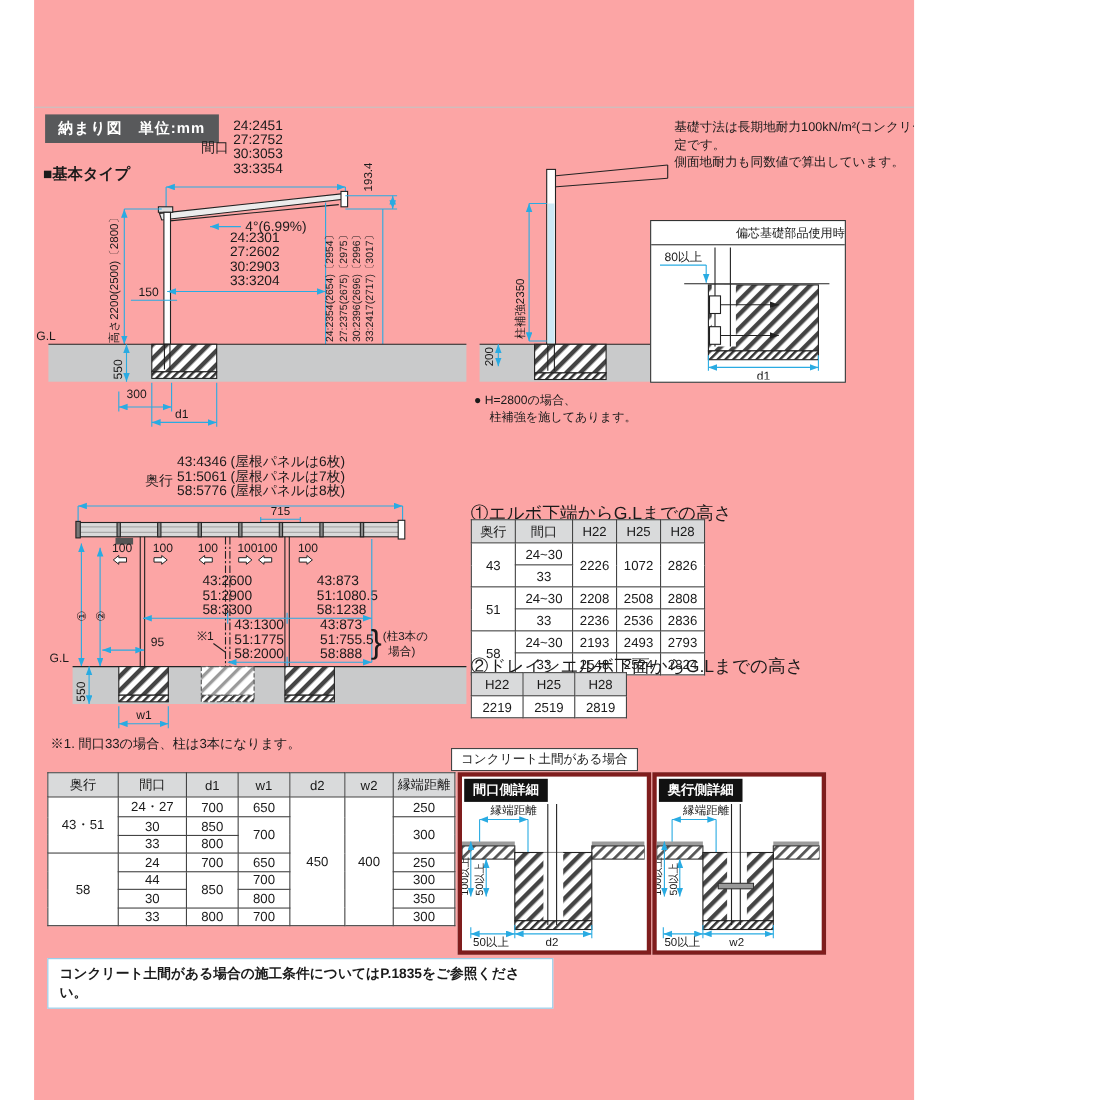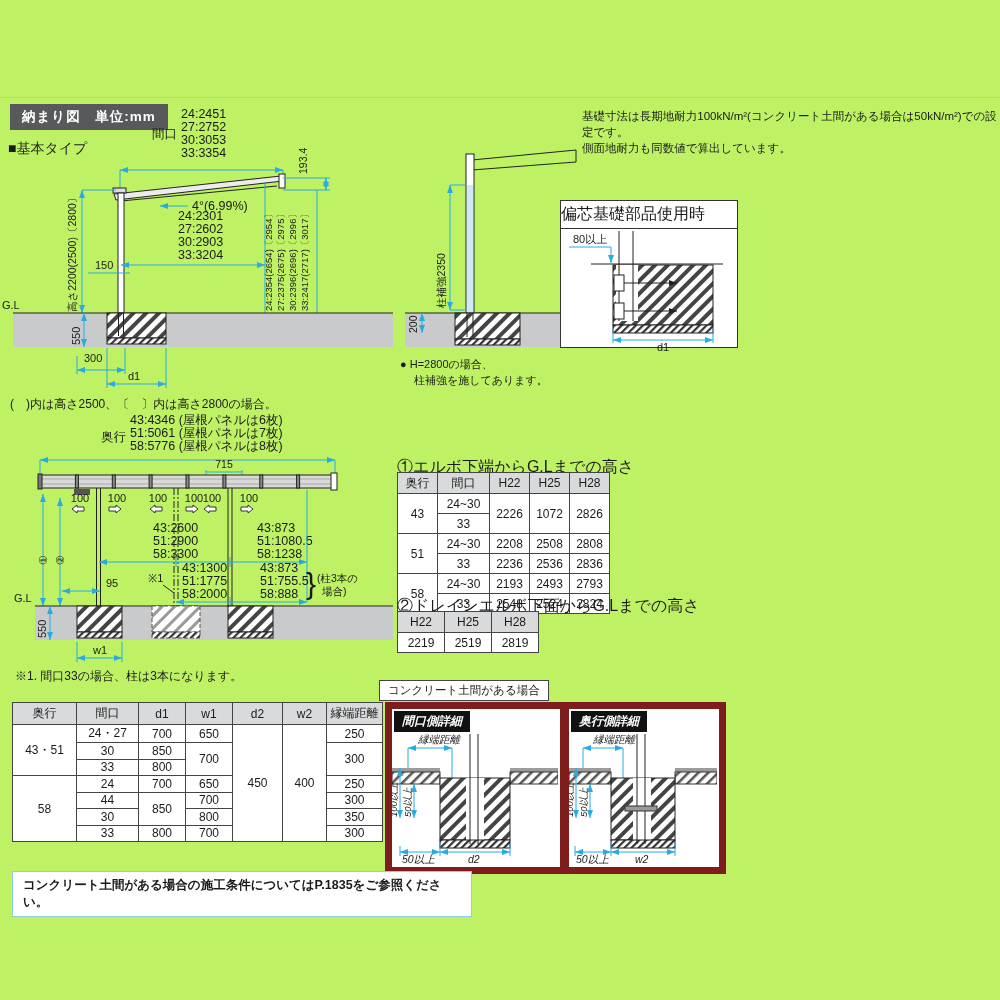--- a/index.html
+++ b/index.html
@@ -1,45 +1,45 @@
 <!DOCTYPE html>
 <html><head>
 <meta charset="utf-8">
 <style>
   html,body{margin:0;padding:0;background:#fff;}
-  #page{position:relative;width:1000px;height:1000px;background:#bef264;overflow:hidden;
-        font-family:"Liberation Sans",sans-serif;color:#1a1a1a;}
+  #page{position:relative;width:800px;height:1000px;background:#fca5a5;overflow:hidden;
+        font-family:"Liberation Sans",sans-serif;color:#1a1a1a;margin-left:31px;}
   .abs{position:absolute;}
   .topline{position:absolute;left:0;top:97px;width:1000px;height:1px;background:#c4c4c4;}
   .badge{position:absolute;left:10px;top:104px;background:#58595b;color:#fff;
          font-size:13.5px;font-weight:bold;padding:4px 12px;letter-spacing:1px;}
-  .subtitle{position:absolute;left:8px;top:140px;font-size:14px;font-weight:normal;}
+  .subtitle{position:absolute;left:8px;top:150px;font-size:14px;font-weight:bold;}
   .note-tr{position:absolute;left:582px;top:108px;width:418px;font-size:11.5px;line-height:1.4;}
   .plainnote{position:absolute;font-size:12px;}
   svg text{font-family:"Liberation Sans",sans-serif;fill:#1a1a1a;}
   .t11{font-size:11px;} .t12{font-size:12.5px;} .t10{font-size:10.5px;} .t95{font-size:9.5px;}
   .blk{stroke:#222;stroke-width:1;fill:none;}
   .cy{stroke:#29abe2;stroke-width:1;fill:none;}
   .dash{stroke-dasharray:7 2 2 2;}
   table{border-collapse:collapse;table-layout:fixed;}
   td,th{border:1px solid #444;text-align:center;font-weight:normal;padding:0;overflow:hidden;}
   .tbl{position:absolute;background:#fff;}
   .tbl table{border:1.5px solid #222;}
   .hd{background:#d9dadb;}
   .ttl{position:absolute;font-size:16px;}
   .t1 td{font-size:12px;height:19px;}
   .t1 .hd{height:20px;}
   .bt td{font-size:12px;height:15.5px;}
   .bt .hd{height:21px;}
   .boxlbl{position:absolute;border:1px solid #444;font-size:11.5px;padding:2px 8px;background:#fff;}
-  .detailbox{position:absolute;border:7px solid #7f1d1d;background:#fff;font-style:italic;}
+  .detailbox{position:absolute;border:4px solid #7f1d1d;background:#fff;}
   .detailttl{display:inline-block;background:#111;color:#fff;font-size:12px;font-weight:bold;
              padding:2px 8px;margin:2px 0 0 2px;}
   .ecc{position:absolute;border:1px solid #333;background:#fff;}
-  .eccttl{font-size:16px;text-align:left;border-bottom:1px solid #333;padding:3px 0;}
+  .eccttl{font-size:11px;text-align:right;border-bottom:1px solid #333;padding:3px 0;}
   .pvnote{position:absolute;font-size:11px;line-height:1.45;}
   .pvnote .l2{padding-left:14px;}
   .footer{position:absolute;left:12px;top:871px;width:438px;border:1.5px solid #8fcbe9;
           font-size:12.5px;padding:5px 10px;background:#fff;font-weight:bold;}
 </style>
 </head>
 <body>
 
 <div id="page">
 
@@ -161,21 +161,20 @@
     <line x1="77" y1="256" x2="77" y2="274"></line>
         <line x1="125" y1="248" x2="125" y2="274"></line>
   </g>
   <text class="t11" x="128" y="280">d1</text>
   <g class="cy">
     <line x1="107" y1="284" x2="166" y2="284" marker-start="url(#ar)" marker-end="url(#ar)"></line>
     <line x1="107" y1="248" x2="107" y2="288"></line>
         <line x1="166" y1="248" x2="166" y2="288"></line>
   </g>
 </svg>
-<div class="plainnote" style="left:10px;top:396px">(　)内は高さ2500、〔　〕内は高さ2800の場合。</div>
 
 <svg class="abs" style="left:400px;top:140px" width="180" height="215">
   <g>
     <line class="blk" x1="72" y1="20" x2="176" y2="10"></line>
     <line class="blk" x1="72" y1="30" x2="176" y2="22"></line>
     <line class="blk" x1="176" y1="10" x2="176" y2="22"></line>
   </g>
   <g>
     <rect x="66" y="14" width="8" height="160" fill="#fff" stroke="#222"></rect>
     <rect x="67" y="45" width="6" height="127" fill="#cde9f6"></rect>

